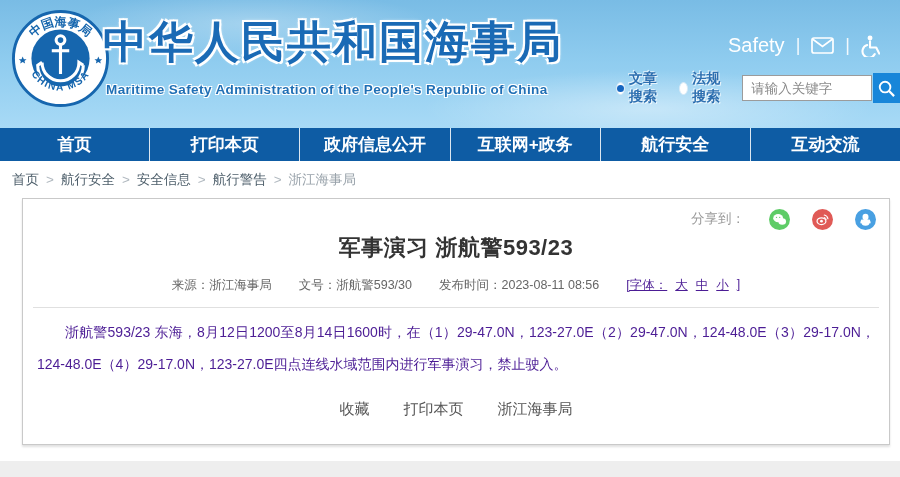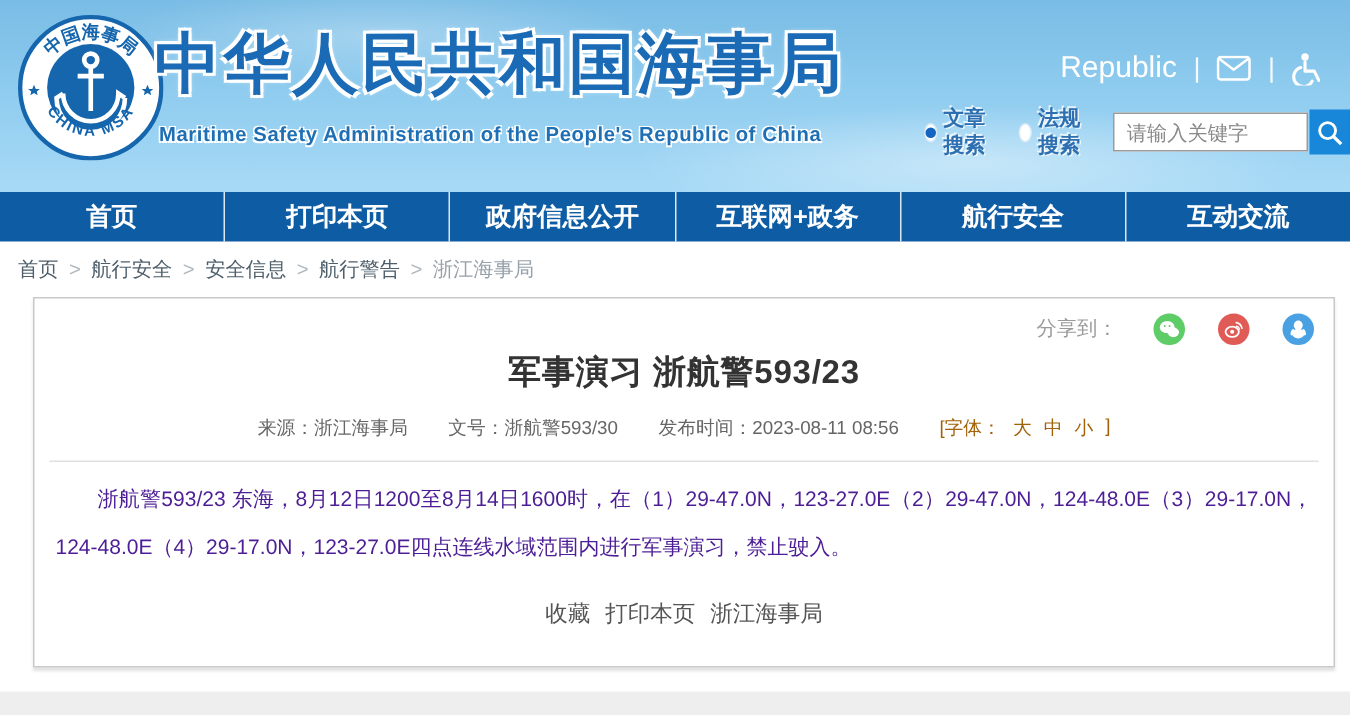--- a/index.html
+++ b/index.html
@@ -63,28 +63,28 @@
     align-items:center; justify-content:center; cursor:pointer; }
   .share-icon svg { display:block; }
   .ic-wechat { background:#5ecc67; }
   .ic-weibo  { background:#e05a56; }
   .ic-qq     { background:#49a0e2; }
 
   .article-title { text-align:center; font-size:22px; font-weight:bold; color:#333; margin-top:3px;
     letter-spacing:.5px; }
   .meta-row { display:flex; justify-content:center; align-items:center; gap:27px;
     margin-top:14px; font-size:12.5px; color:#666; }
-  .font-ctl { display:flex; gap:8px; color:#a16207; }
+  .font-ctl { display:flex; gap:8px; color:#4c1d95;text-decoration:underline; }
   .font-ctl span.size { cursor:pointer; }
   .divider { border-top:1px solid #e0e0e0; margin:13px 10px 0; }
 
   .article-body { margin:8px 14px 0; font-size:14px; line-height:32px; color:#4c1d95;
     text-indent:2em; text-align:justify; }
 
-  .actions-row { display:flex; justify-content:center; gap:10px; margin-top:20px;
+  .actions-row { display:flex; justify-content:center; gap:34px; margin-top:20px;
     font-size:15px; color:#555; padding-bottom:24px; }
   .actions-row a { color:#555; text-decoration:none; cursor:pointer; }
 
   .footer-strip { position:absolute; left:0; bottom:0; width:900px; height:16px; background:#eeeeee; }
 </style>
 </head>
 <body>
 
 <div class="page">
 
@@ -109,21 +109,21 @@
         <textPath href="#arcBot" startOffset="50%" text-anchor="middle">CHINA MSA</textPath>
       </text>
       <polygon points="0,-4 1.2,-1.2 4,-1.2 1.9,0.5 2.5,3.2 0,1.6 -2.5,3.2 -1.9,0.5 -4,-1.2 -1.2,-1.2" fill="#1666ae" transform="translate(11,52)"></polygon>
       <polygon points="0,-4 1.2,-1.2 4,-1.2 1.9,0.5 2.5,3.2 0,1.6 -2.5,3.2 -1.9,0.5 -4,-1.2 -1.2,-1.2" fill="#1666ae" transform="translate(89,52)"></polygon>
     </svg>
 
     <div class="site-title">中华人民共和国海事局</div>
     <div class="site-subtitle">Maritime Safety Administration of the People's Republic of China</div>
 
     <div class="utility">
-      <a>Republic</a>
+      <a>Safety</a>
       <span class="sep">|</span>
       <span class="util-icon">
         <svg width="23" height="17" viewBox="0 0 23 17">
           <rect x="1" y="1" width="21" height="15" rx="2" fill="none" stroke="#fff" stroke-width="1.7"></rect>
           <path d="M1.8 2.2 L11.5 9.5 L21.2 2.2" fill="none" stroke="#fff" stroke-width="1.7"></path>
         </svg>
       </span>
       <span class="sep">|</span>
       <span class="util-icon">
         <svg width="19" height="22" viewBox="0 0 20 23">

